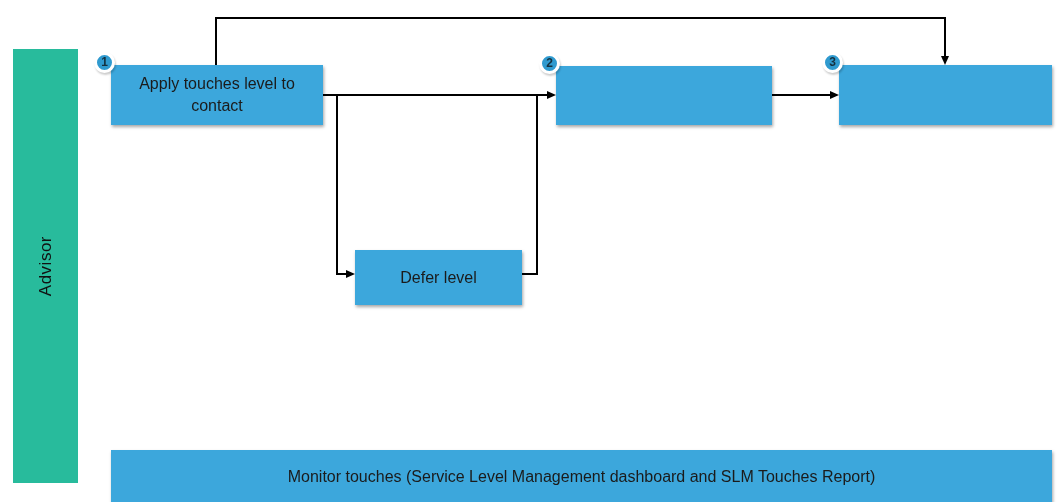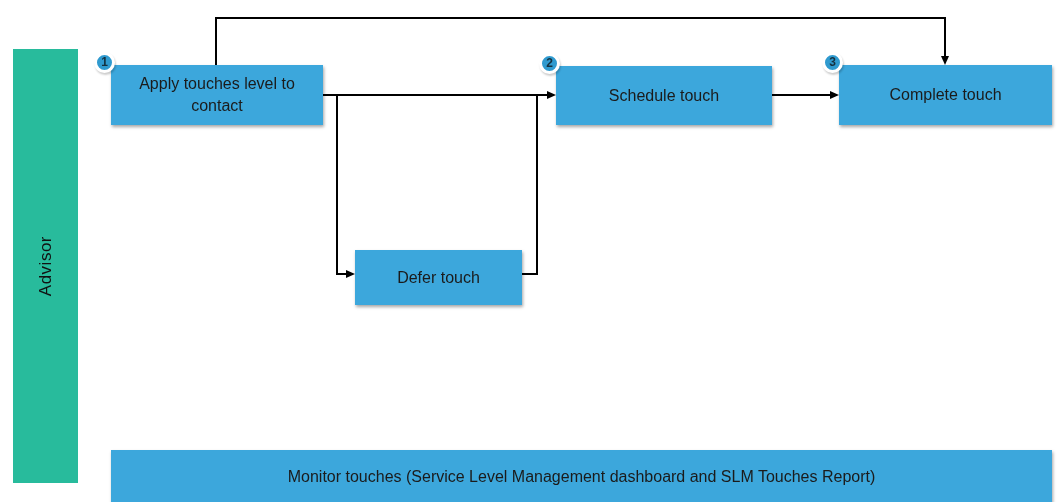--- a/index.html
+++ b/index.html
@@ -108,29 +108,27 @@
     <path class="conn" d="M522 274 L537 274 L537 96"></path>
   </svg>
 
   <div class="node node-apply">
     <span class="badge">1</span>
     <span>Apply touches level to contact</span>
   </div>
 
   <div class="node node-schedule">
     <span class="badge">2</span>
-    <span>Schedule touch</span>
   </div>
 
   <div class="node node-complete">
     <span class="badge">3</span>
-    <span>Complete touch</span>
   </div>
 
   <div class="node node-defer">
-    <span>Defer touch</span>
+    <span>Defer level</span>
   </div>
 
   <div class="node node-monitor">
     <span>Monitor touches (Service Level Management dashboard and SLM Touches Report)</span>
   </div>
 
 </div>
 
 </body></html>

